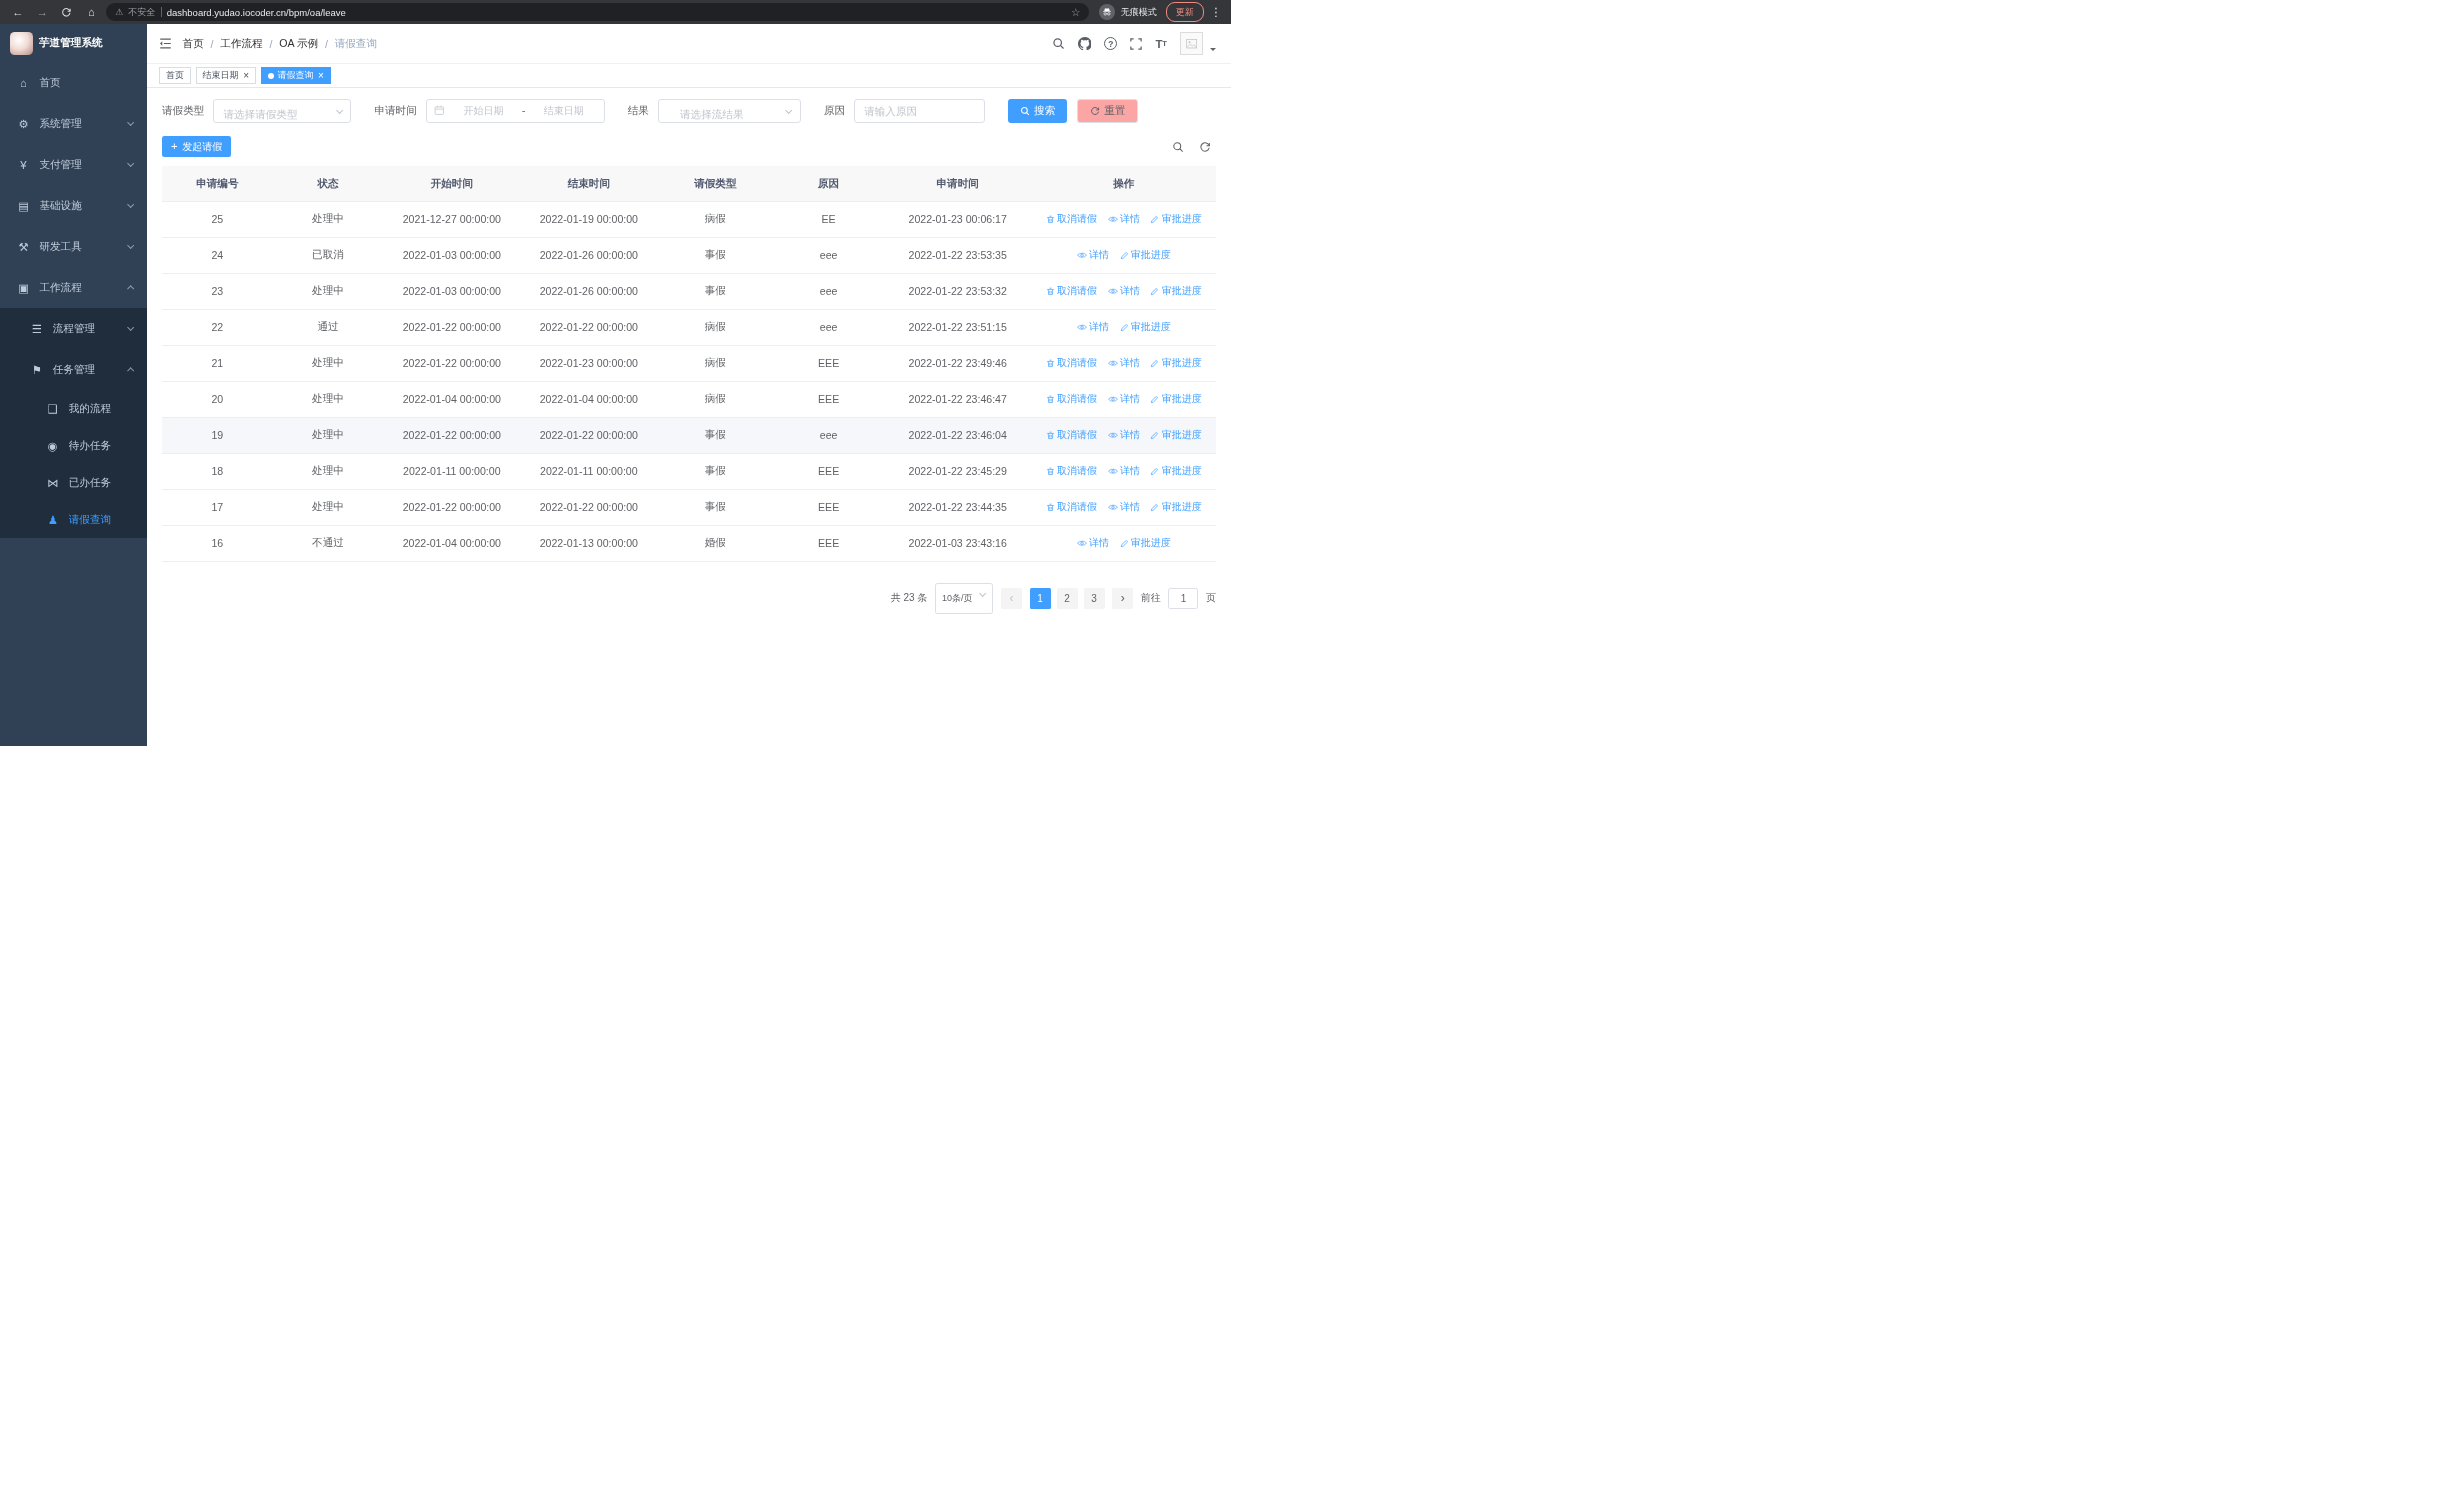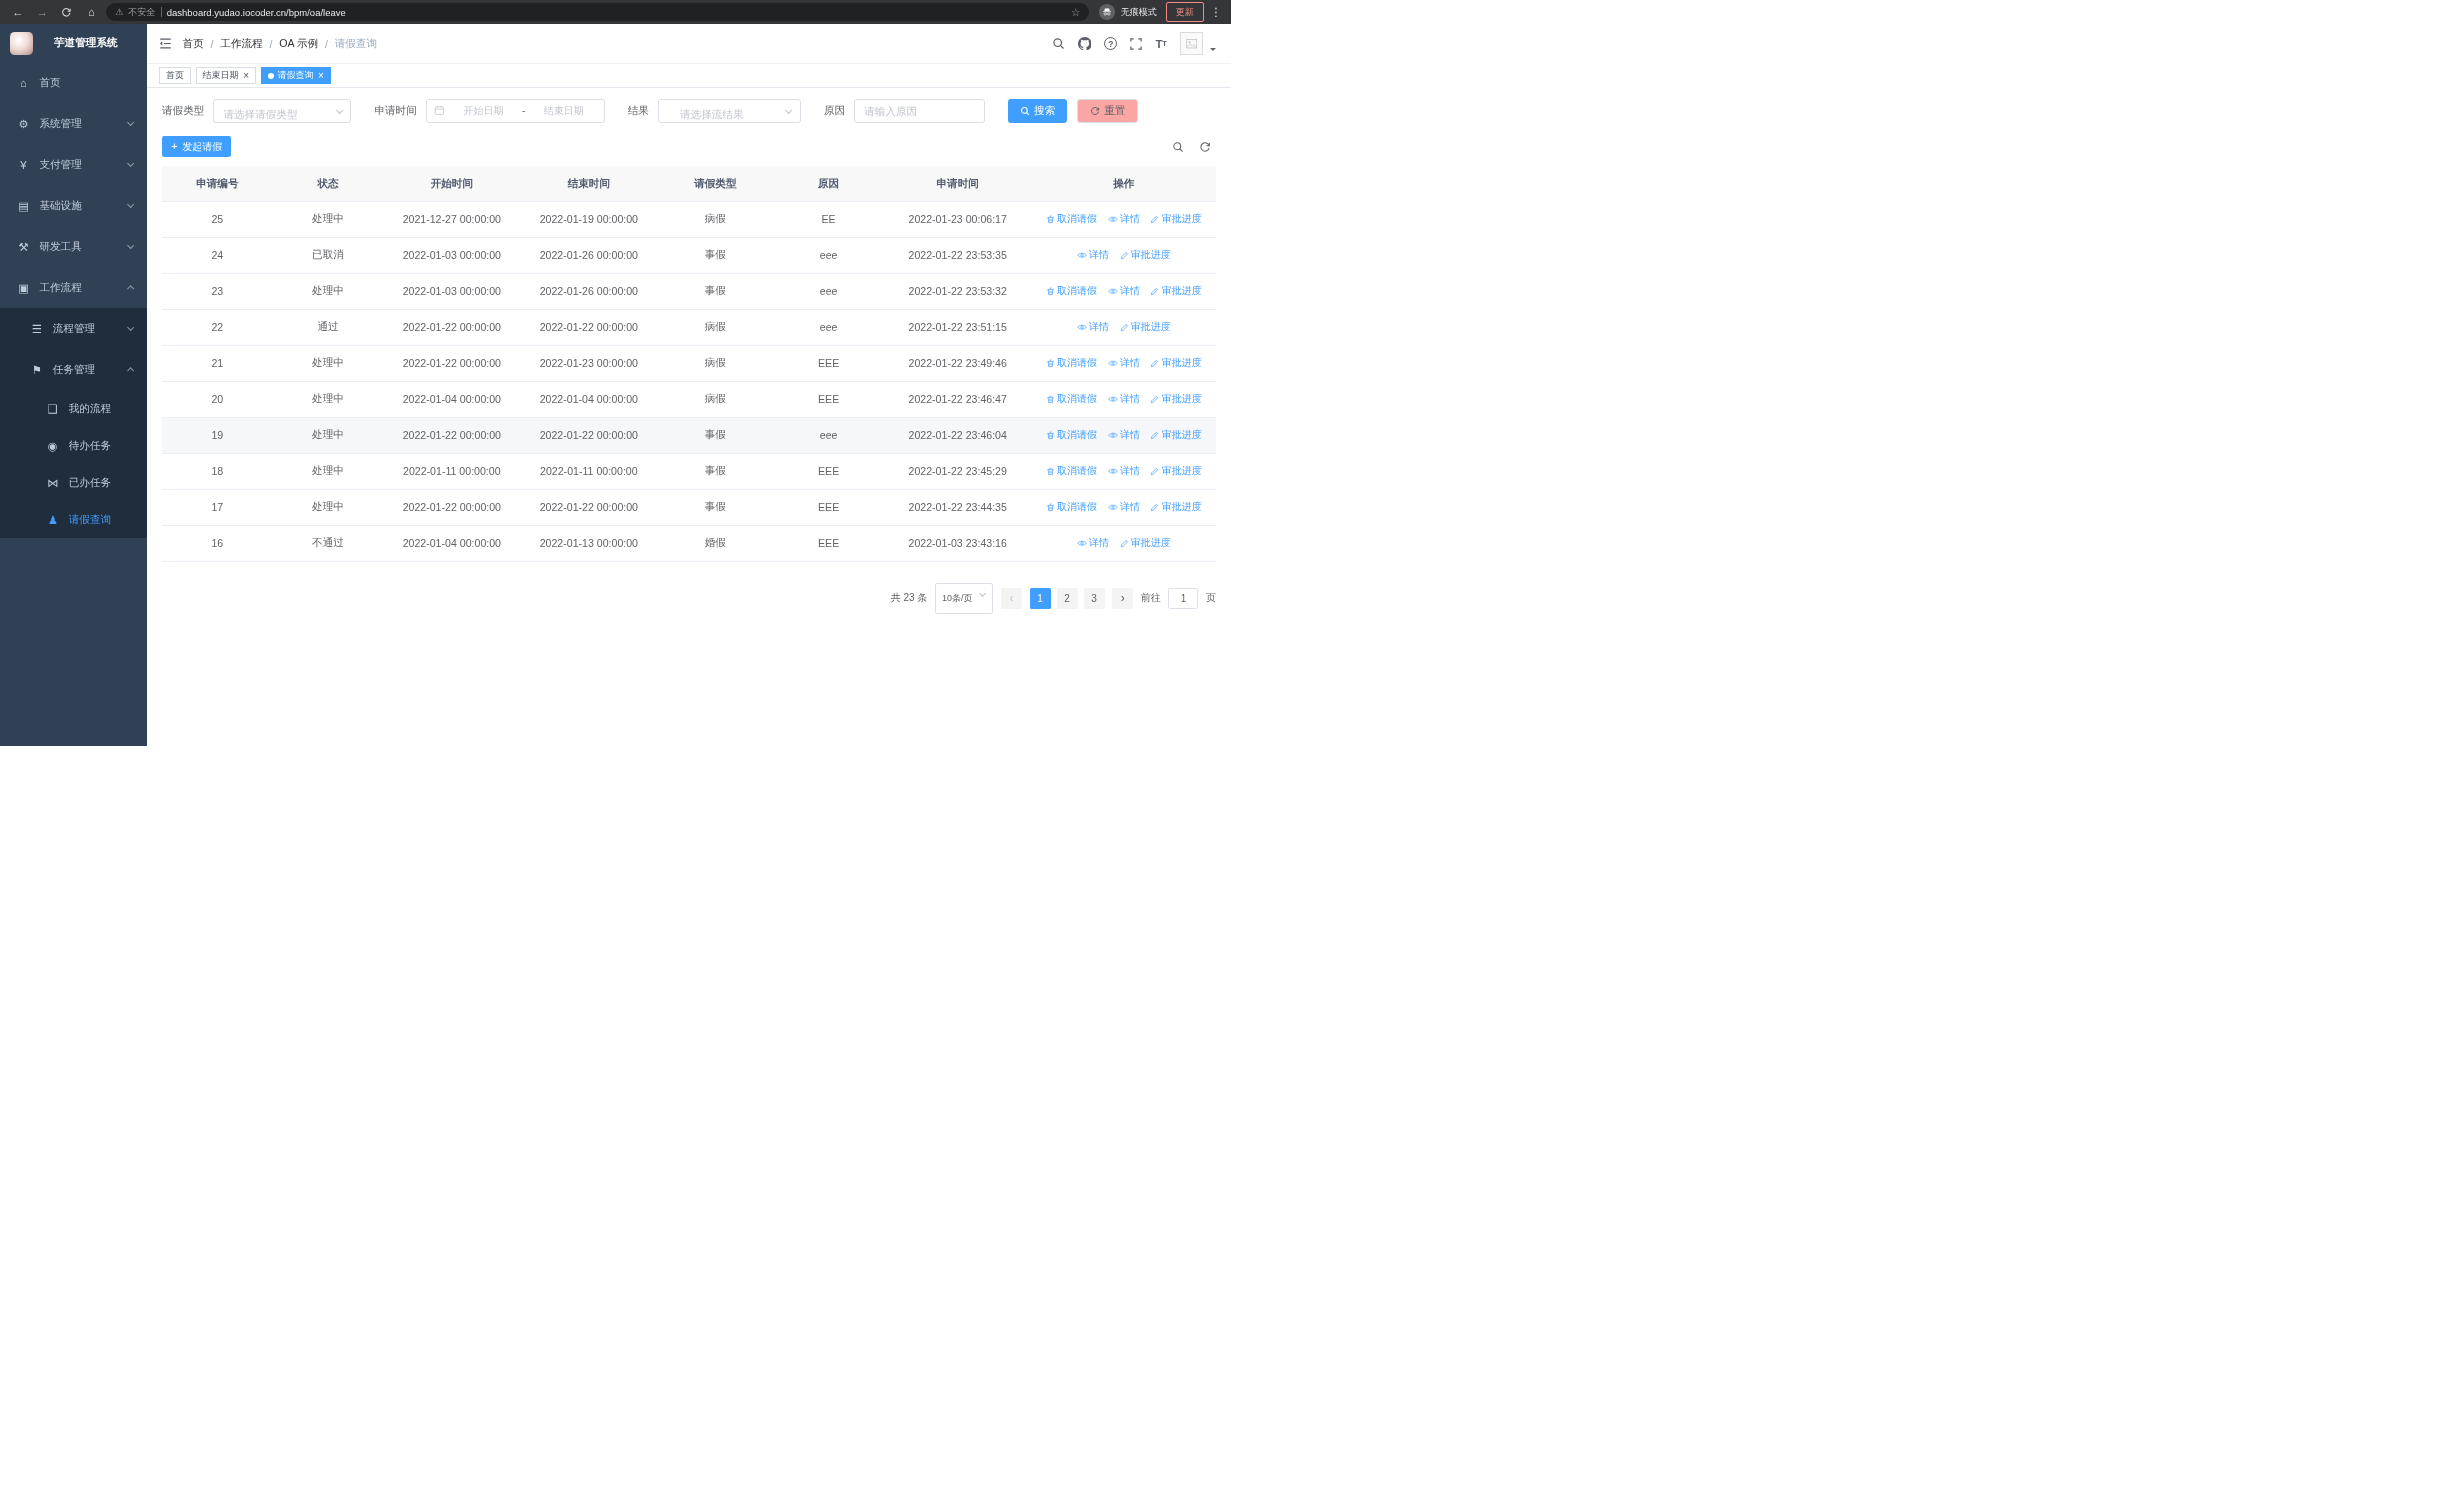--- a/index.html
+++ b/index.html
@@ -13,28 +13,28 @@
   .nav-btn.dim { color:#9aa0a6; }
   .url-bar { flex:1; height:18px; background:#202124; border-radius:9px; display:flex; align-items:center;
              padding:0 9px; gap:5.3px; color:#e8eaed; font-size:9.5px; min-width:0; }
   .warn-ico { color:#9aa0a6; font-size:9px; }
   .warn-txt { color:#9aa0a6; font-size:9px; }
   .url-div { width:0.8px; height:10px; background:#5f6368; }
   .url-txt { flex:1; color:#e8eaed; white-space:nowrap; overflow:hidden; }
   .star { color:#9aa0a6; font-size:10.6px; cursor:pointer; }
   .incog { display:flex; align-items:center; gap:5.3px; color:#e8eaed; font-size:9px; padding:0 4.6px; flex-shrink:0; }
   .incog-circle { width:16.7px; height:16.7px; border-radius:50%; background:#5f6368; display:flex; align-items:center; justify-content:center; }
-  .update-pill { border:0.8px solid #f28b82; color:#f28b82; border-radius:2px; padding:2.3px 9px; font-size:9px;
+  .update-pill { border:0.8px solid #f28b82; color:#f28b82; border-radius:9px; padding:2.3px 9px; font-size:9px;
                  cursor:pointer; flex-shrink:0; }
   .dots { color:#e8eaed; font-size:11.4px; width:15px; text-align:center; cursor:pointer; }
 
   
   .app { display:flex; height:722px; }
   .sidebar { width:147px; background:#304156; color:#bfcbd9; flex-shrink:0; overflow:hidden; }
-  .logo-row { height:38px; display:flex; align-items:center; gap:21px; padding:0 10px; }
+  .logo-row { height:38px; display:flex; align-items:center; gap:6px; padding:0 10px; }
   .logo-img { width:23px; height:23px; border-radius:4.6px; flex-shrink:0;
               background:radial-gradient(circle at 38% 35%, #ffffff 0%, #f1dcd6 45%, #c9a9a2 80%, #8d7470 100%); }
   .logo-title { color:#fff; font-size:10.6px; font-weight:bold; white-space:nowrap; }
   .menu-item { height:41px; display:flex; align-items:center; padding:0 13.7px 0 16.7px; font-size:10.6px; cursor:pointer; }
   .menu-item.sub { background:#1f2d3d; }
   .menu-item.lv2 { padding-left:30px; }
   .menu-item.lv3 { padding-left:46px; height:37px; }
   .menu-item.active { color:#409eff; }
   .mi-icon { width:13.7px; margin-right:9px; font-size:11.4px; text-align:center; flex-shrink:0; }
   .mi-label { flex:1; white-space:nowrap; }

